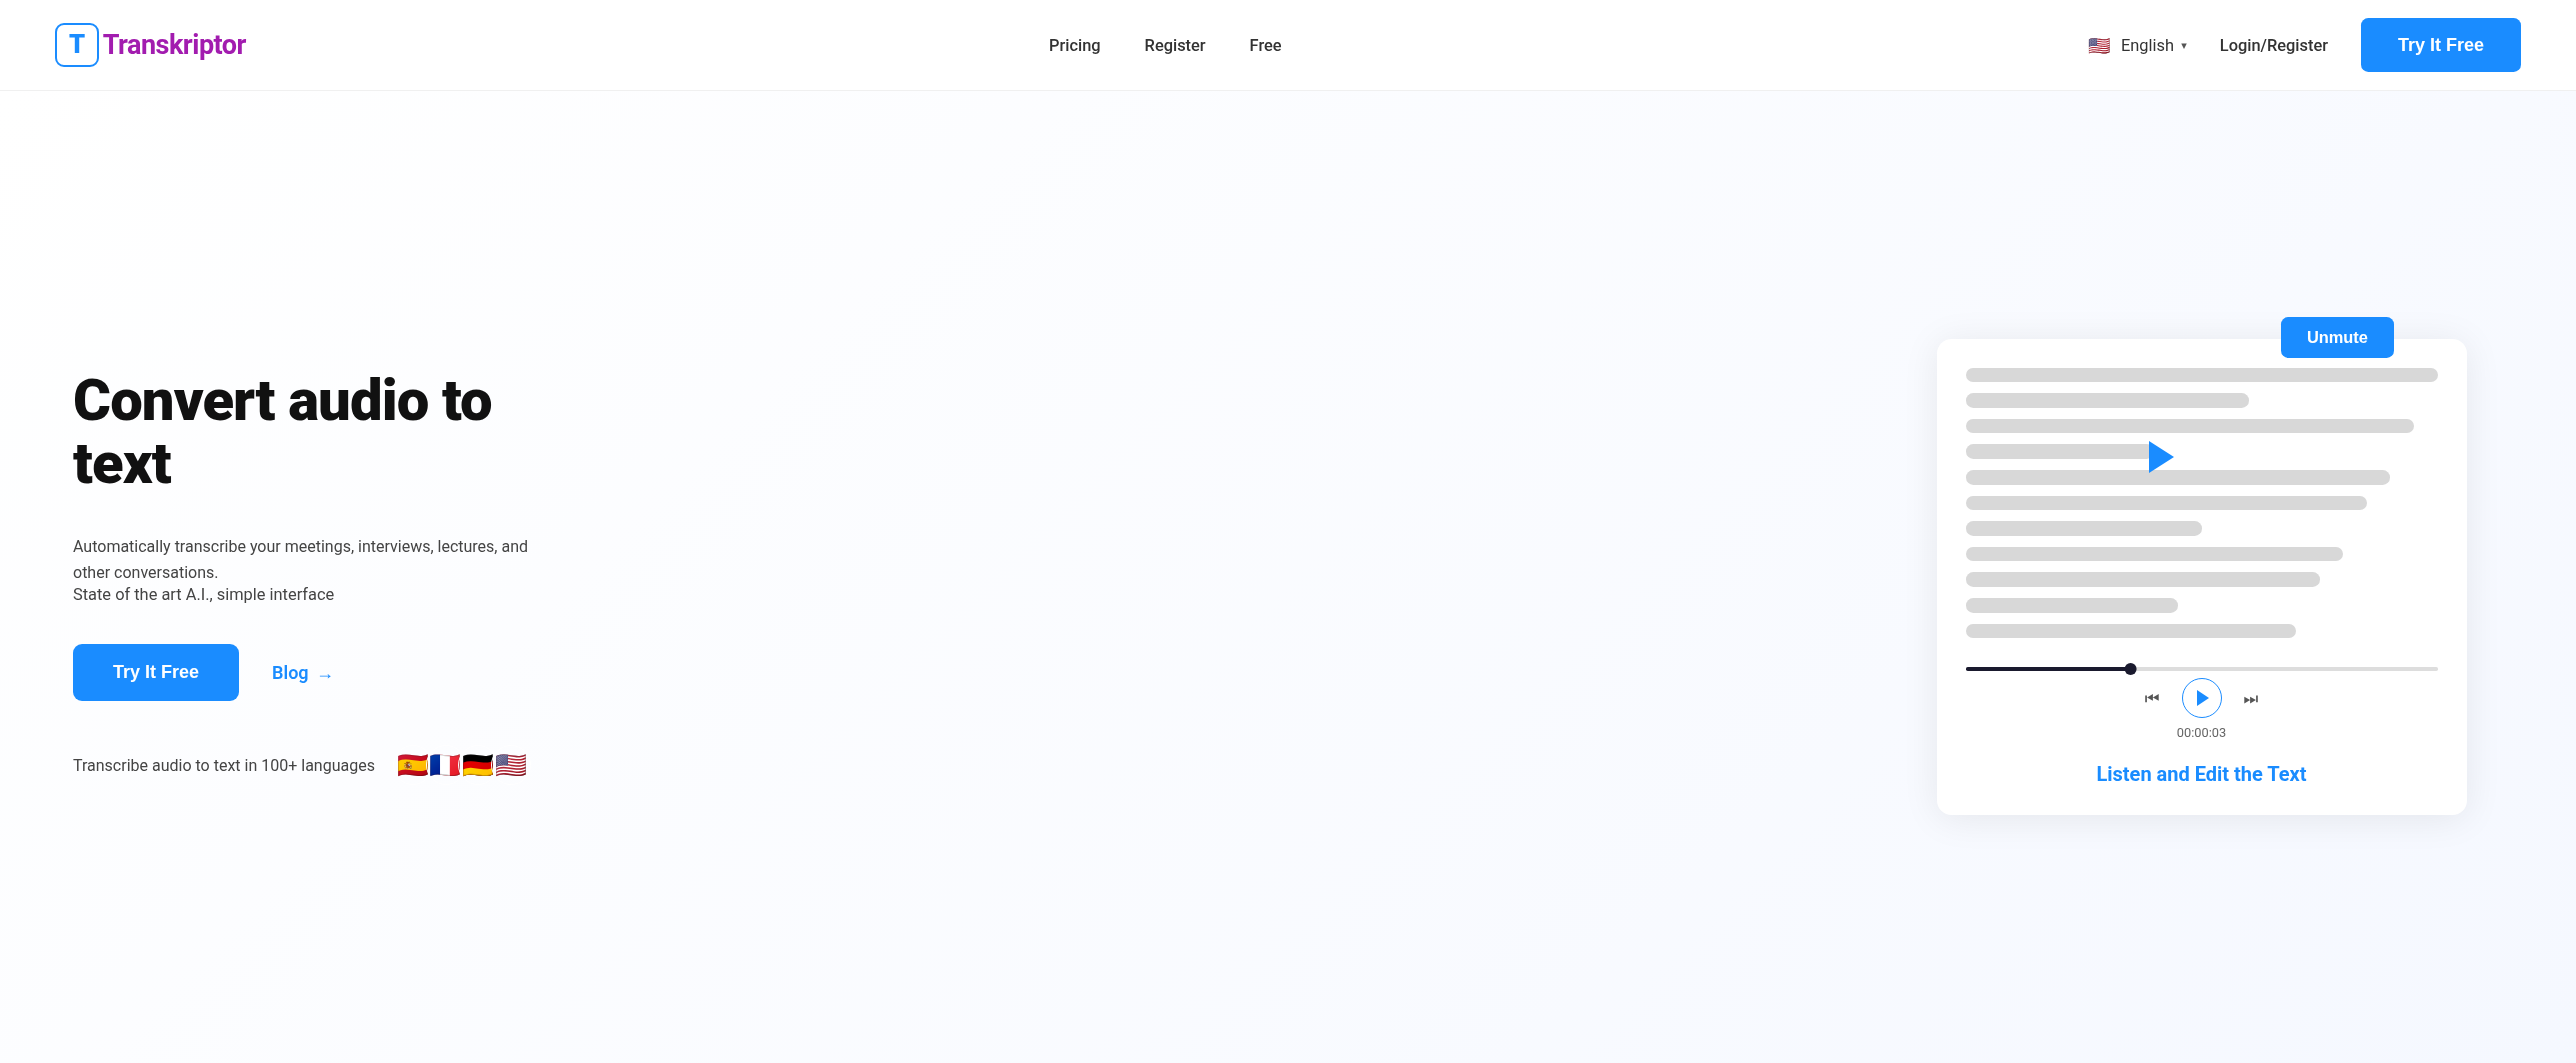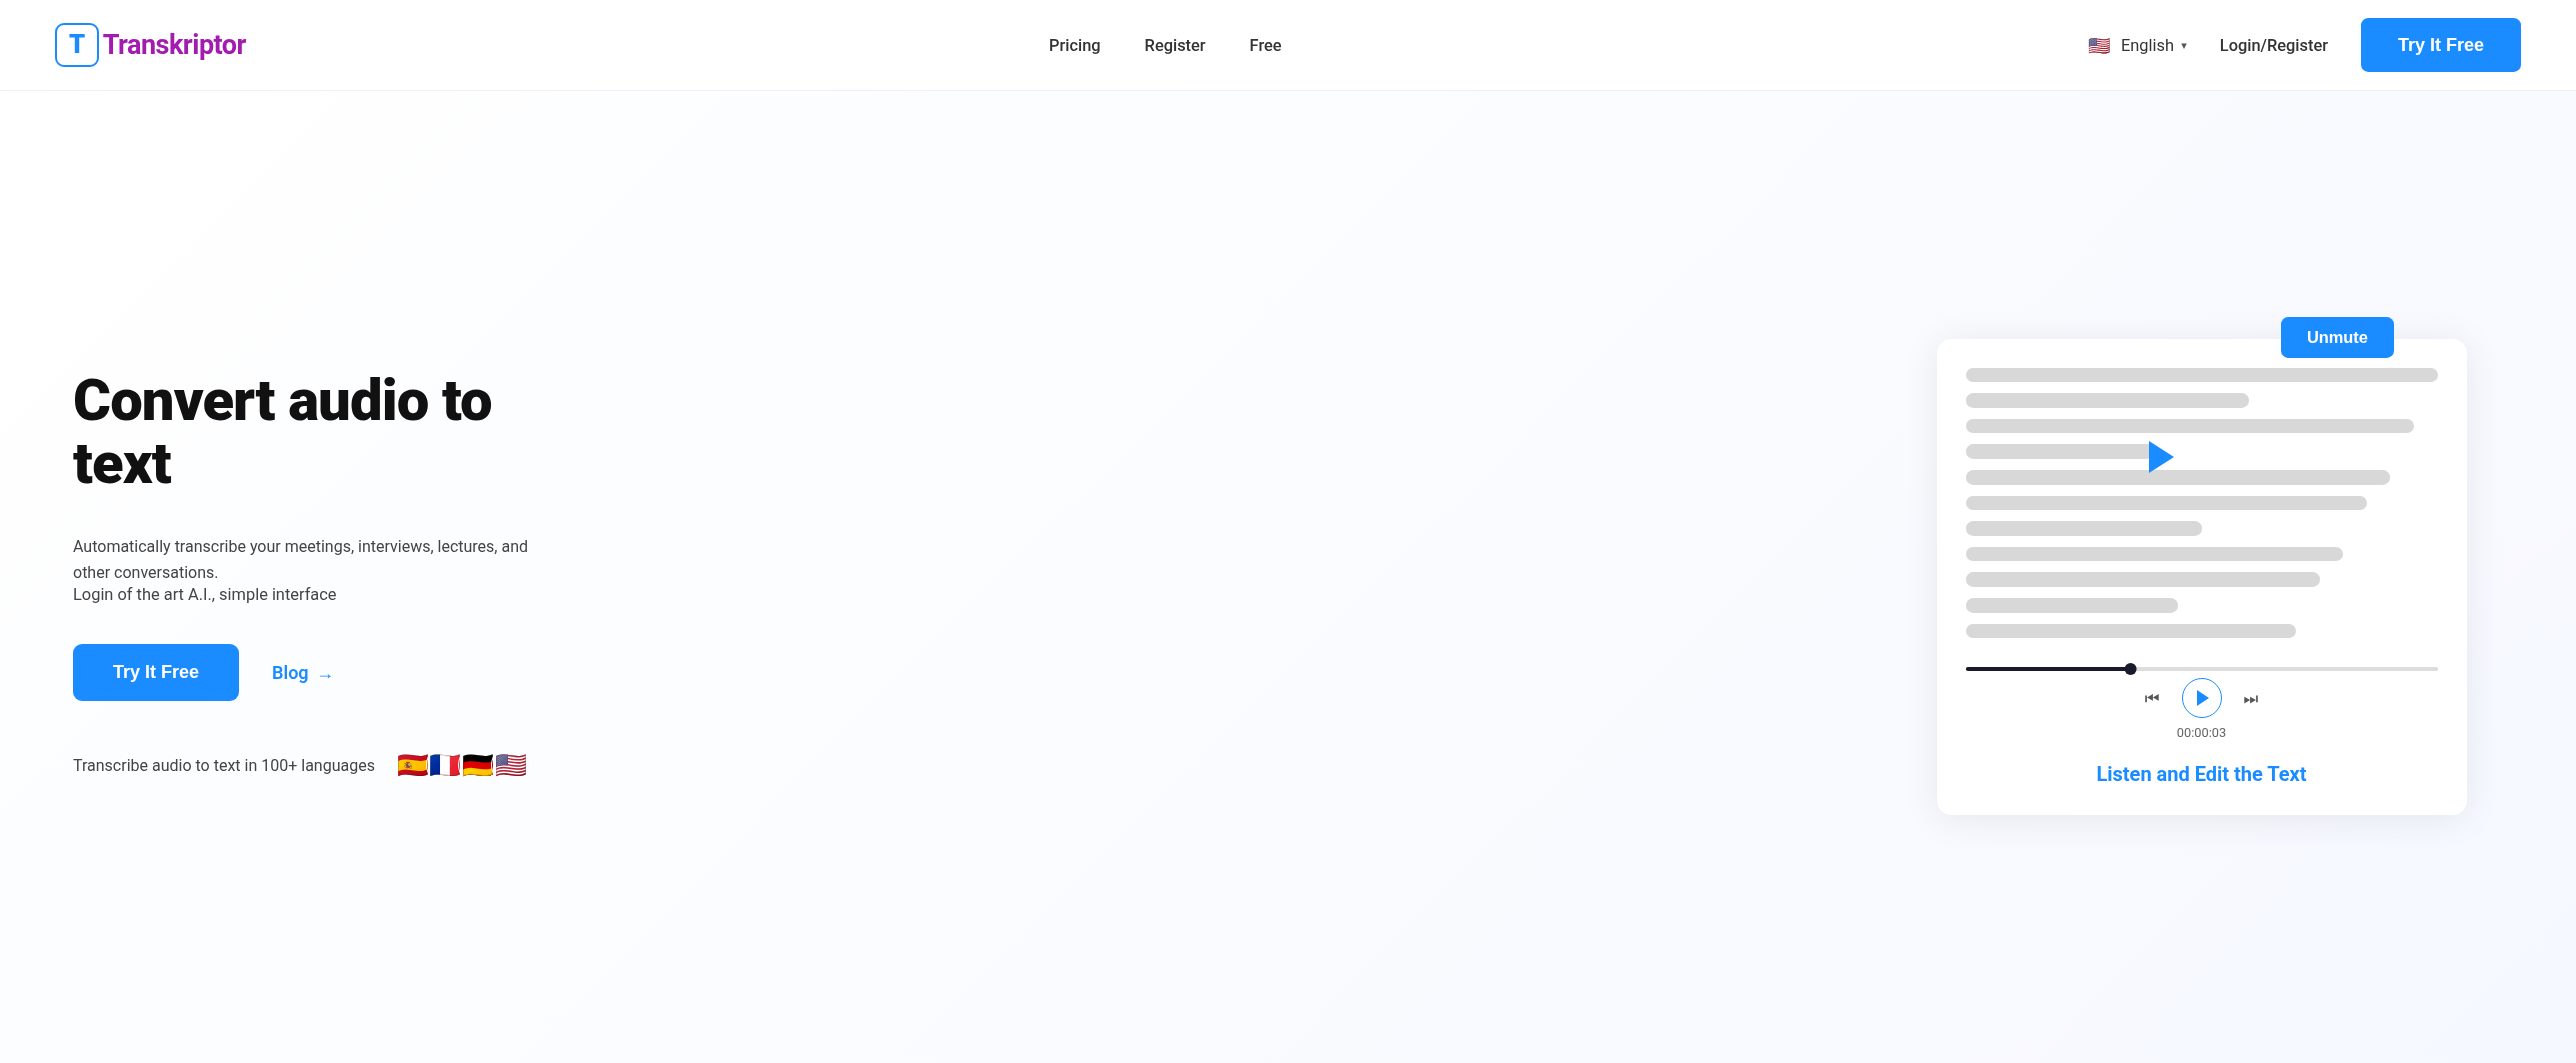--- a/index.html
+++ b/index.html
@@ -429,21 +429,21 @@
     <button class="try-btn-nav">Try It Free</button>
   </div>
 </nav>
 
 <section class="hero">
   <div class="hero-bg-shape"></div>
 
   <div class="hero-left">
     <h1 class="hero-title">Convert audio to text</h1>
     <p class="hero-subtitle">Automatically transcribe your meetings, interviews, lectures, and other conversations.</p>
-    <p class="hero-tagline">Login of the art A.I., simple interface</p>
+    <p class="hero-tagline">State of the art A.I., simple interface</p>
 
     <div class="hero-actions">
       <button class="try-btn-hero">Try It Free</button>
       <a class="login-arrow" href="#">
         <span>Blog</span>
         <span>→</span>
       </a>
     </div>
 
     <div class="languages-row">

